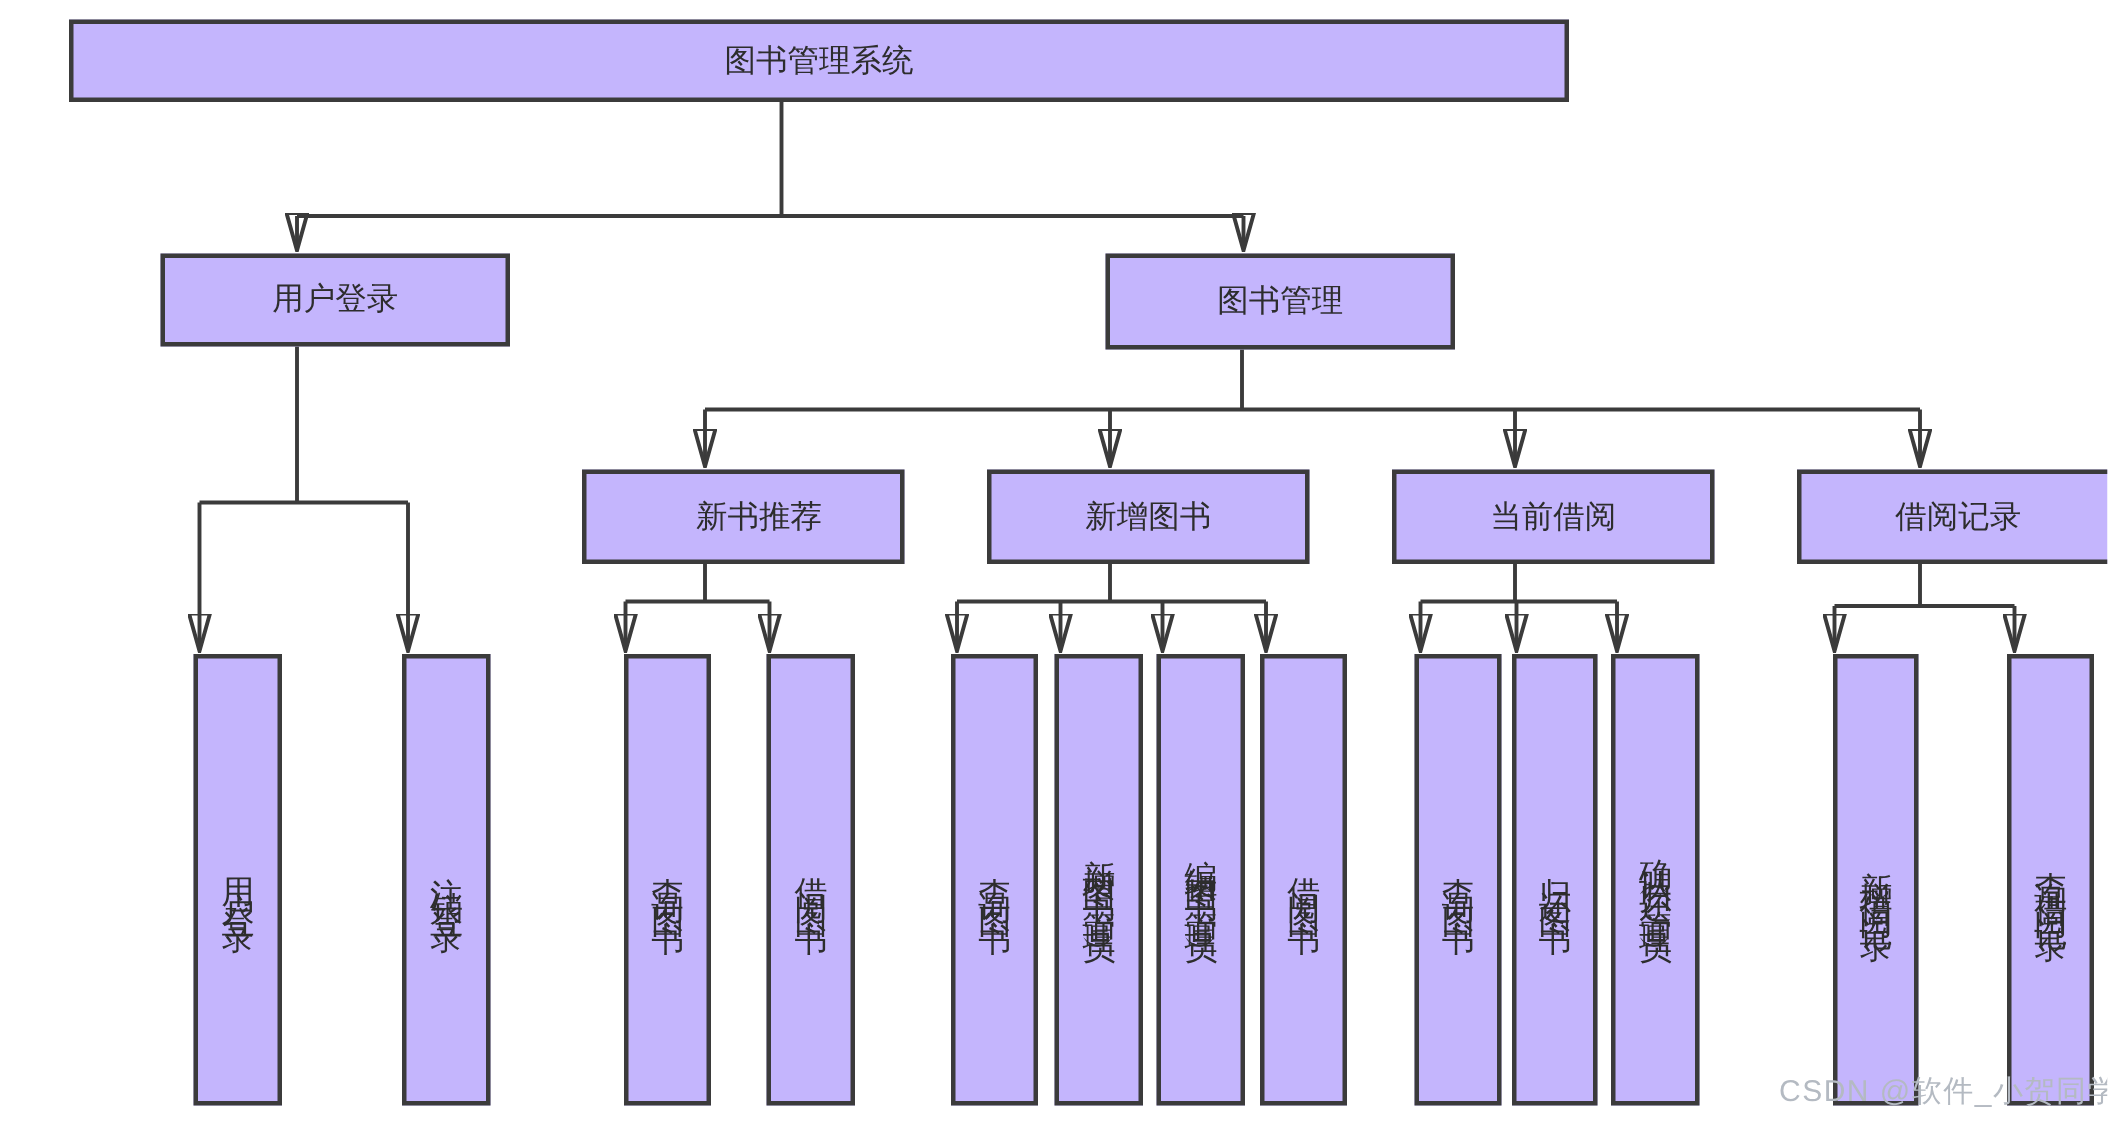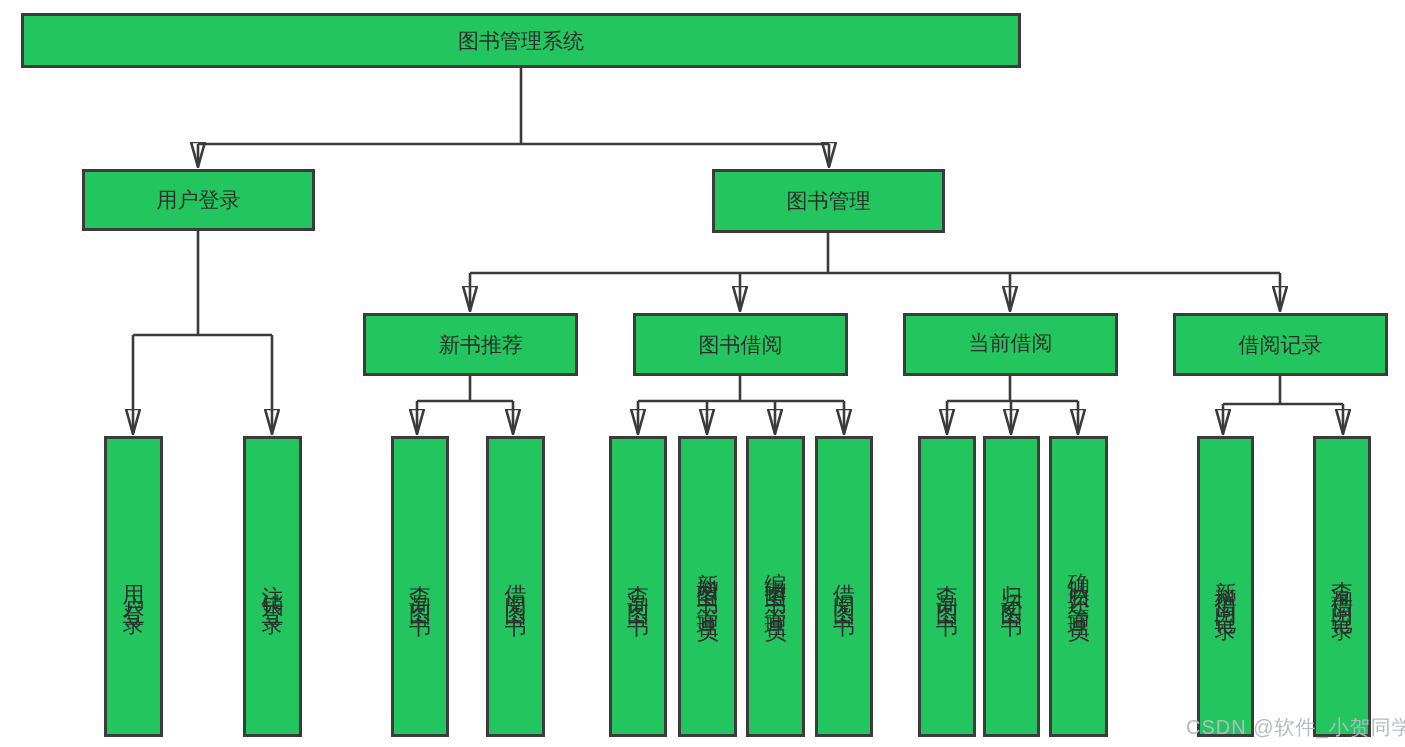--- a/index.html
+++ b/index.html
@@ -15,26 +15,27 @@
     position:relative;
     width:1405px;height:747px;
     background:var(--bg);
     overflow:hidden;
   }
   .wires{position:absolute;left:0;top:0;width:1405px;height:747px;}
   .wires path{stroke:var(--line);stroke-width:2.6;fill:none;}
   .node{
     position:absolute;
     border:3px solid var(--line);
-    background:#22c55e;
+    background:#c4b5fd;
     display:flex;align-items:center;justify-content:center;
     color:var(--text);
     font-size:21px;
     text-align:center;
     line-height:1.1;
+    margin-left:25px;
   }
   .leaf{
     writing-mode:vertical-rl;
     text-orientation:mixed;
     letter-spacing:10px;
     font-size:22px;
     top:436px;height:301px;
   }
   .watermark{
     position:absolute;
@@ -107,23 +108,23 @@
     <span>用户登录</span>
   </div>
   <div class="node" style="left:712px;top:169px;width:233px;height:64px;">
     <span>图书管理</span>
   </div>
 
   <div class="node" style="left:363px;top:313px;width:215px;height:63px;padding-left:21px;">
     <span>新书推荐</span>
   </div>
   <div class="node" style="left:633px;top:313px;width:215px;height:63px;">
-    <span>图书借阅</span>
+    <span>新增图书</span>
   </div>
-  <div class="node" style="left:903px;top:313px;width:215px;height:63px;font-family:Liberation Mono, monospace;">
+  <div class="node" style="left:903px;top:313px;width:215px;height:63px;">
     <span>当前借阅</span>
   </div>
   <div class="node" style="left:1173px;top:313px;width:215px;height:63px;">
     <span>借阅记录</span>
   </div>
 
   <div class="node leaf" style="left:104px;width:59px;">
     <span>用户登录</span>
   </div>
   <div class="node leaf" style="left:243px;width:59px;">

